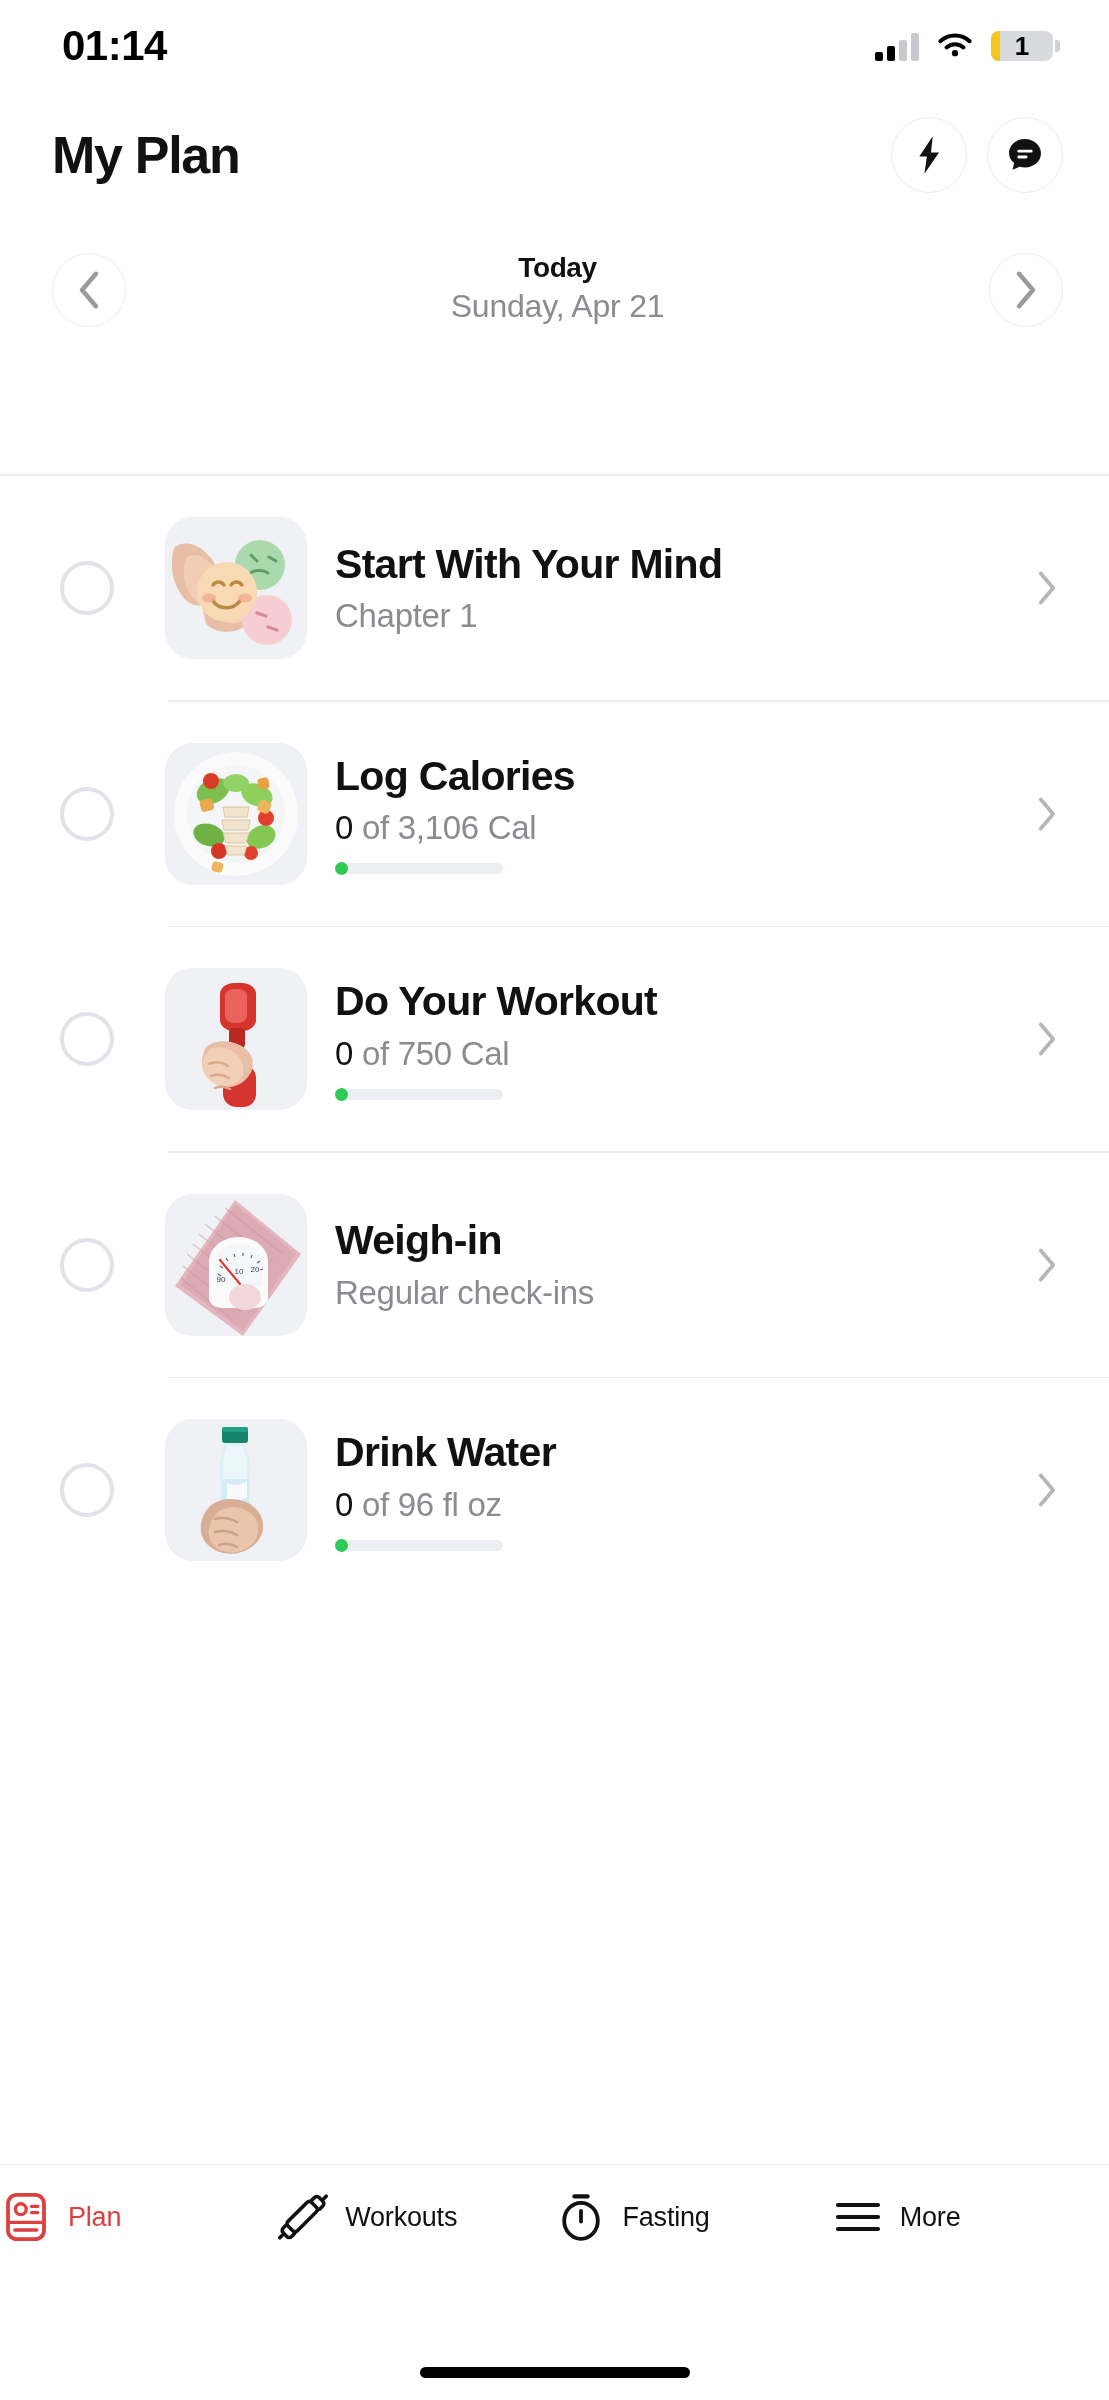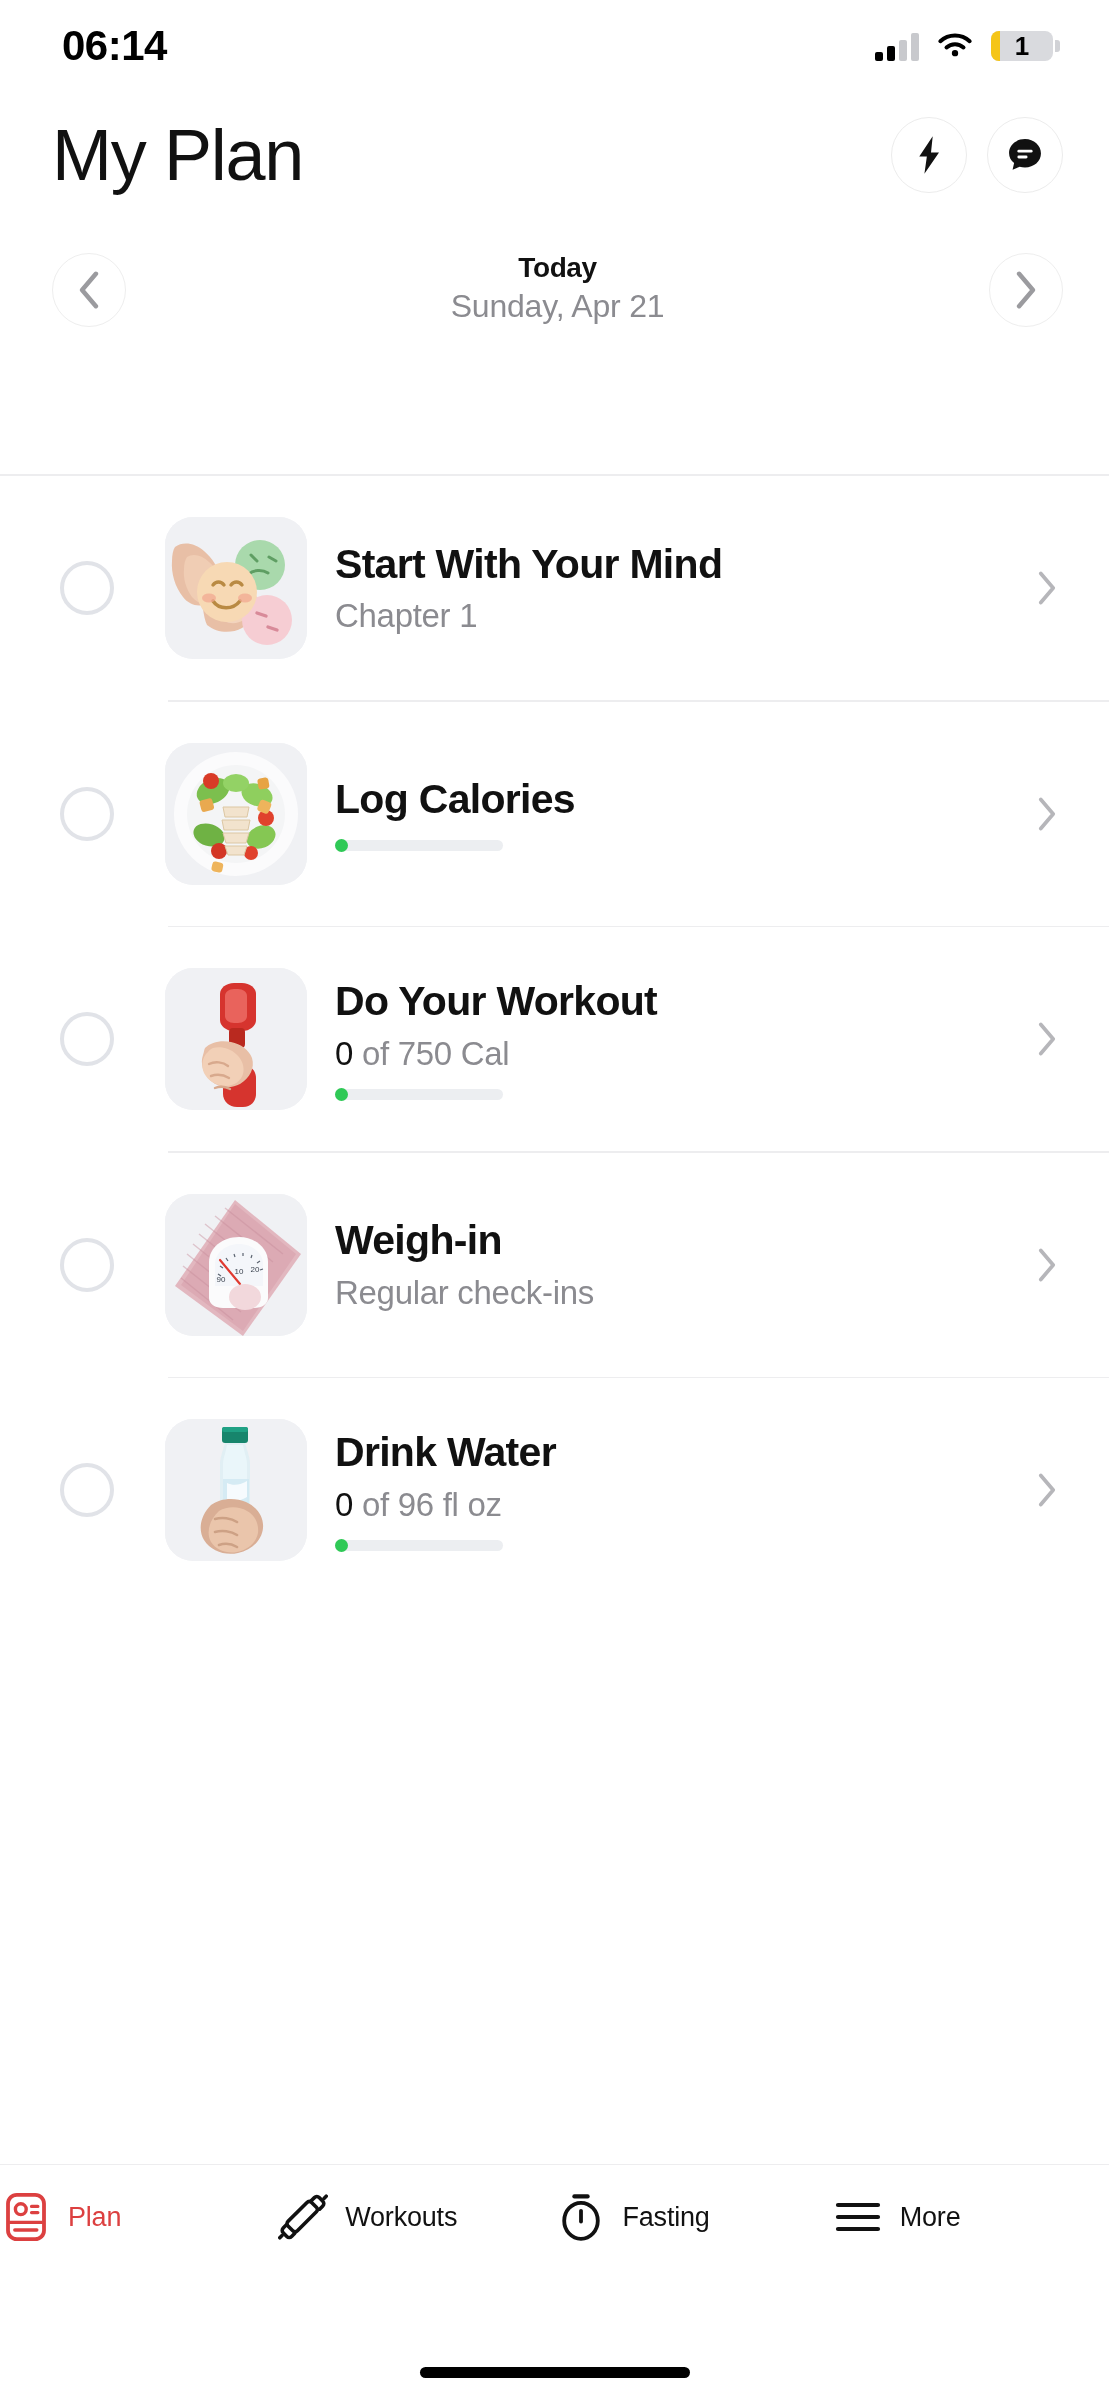--- a/index.html
+++ b/index.html
@@ -32,21 +32,21 @@
                  border-radius: 0 3px 3px 0; background: #d1d2d6; }
   .batt .fill { position: absolute; left: 0; top: 0; bottom: 0; width: 9px; border-radius: 8px 0 0 8px; background: #f5c518; }
   .batt .num { position: relative; font-size: 26px; font-weight: 600; color: #000; z-index: 2; }
 
   
   .header {
     position: absolute; top: 100px; left: 0; right: 0; height: 110px;
     display: flex; align-items: center; justify-content: space-between;
     padding: 0 46px 0 52px;
   }
-  .page-title { font-size: 72px; font-weight: 400; letter-spacing: -1.3px; color: #111; }
+  .page-title { font-size: 52px; font-weight: 700; letter-spacing: -1.3px; color: #111; }
   .header-actions { display: flex; gap: 20px; }
   .circle-btn {
     width: 76px; height: 76px; border-radius: 50%;
     border: 1.6px solid #ececec; background: #fff;
     display: flex; align-items: center; justify-content: center;
   }
 
   
   .datebar {
     position: absolute; top: 210px; left: 0; right: 0; height: 160px;
@@ -101,21 +101,21 @@
     position: absolute; bottom: 22px; left: 50%; transform: translateX(-50%);
     width: 270px; height: 11px; border-radius: 6px; background: #000;
   }
 </style>
 </head>
 <body>
 
 <div class="phone">
 
   <div class="statusbar">
-    <div class="status-time">06:14</div>
+    <div class="status-time">01:14</div>
     <div class="status-right">
       <span class="sig">
           <i></i>
           <i></i>
           <i></i>
           <i></i>
         </span>
       <svg class="wifi" viewBox="0 0 24 18">
         <path d="M12 15.2a1.9 1.9 0 1 0 0-3.8 1.9 1.9 0 0 0 0 3.8z" fill="#000"></path>
         <path d="M6.9 9.9a7.6 7.6 0 0 1 10.2 0" stroke="#000" stroke-width="2.4" fill="none" stroke-linecap="round"></path>
@@ -227,20 +227,21 @@
               <path d="M58 64h26l-2 10H60z"></path>
               <path d="M57 77h28l-2 10H59z"></path>
               <path d="M58 90h26l-3 10H61z"></path>
               <path d="M60 103h22l-3 9H63z"></path>
             </g>
           </g>
         </svg>
       </div>
       <div class="row-text">
         <div class="row-title">Log Calories</div>
+        <div class="row-sub"><span class="cur">0</span><span> of 3,106 Cal</span></div>
         <div class="progress">
             <span class="dot"></span>
           </div>
       </div>
       <div class="chev-right">
         <svg width="20" height="34" viewBox="0 0 12 22">
           <path d="M2 1.6 10 11l-8 9.4" stroke="#b6b6ba" stroke-width="2.4" fill="none" stroke-linecap="round" stroke-linejoin="round"></path>
         </svg>
       </div>
     </div>

